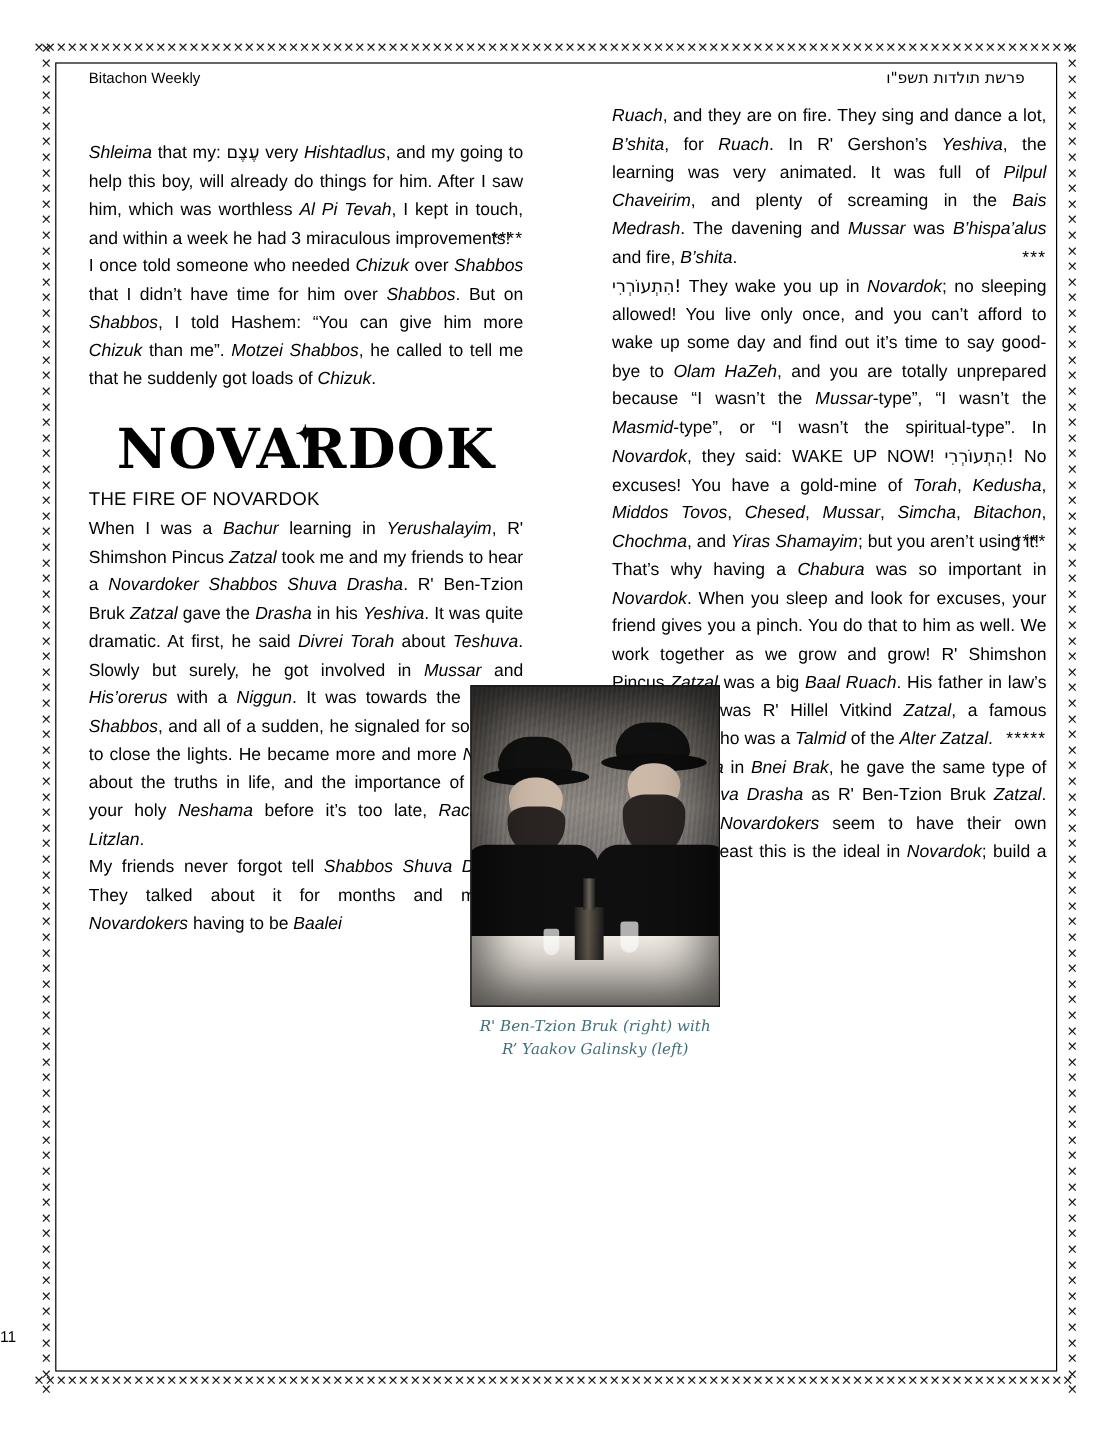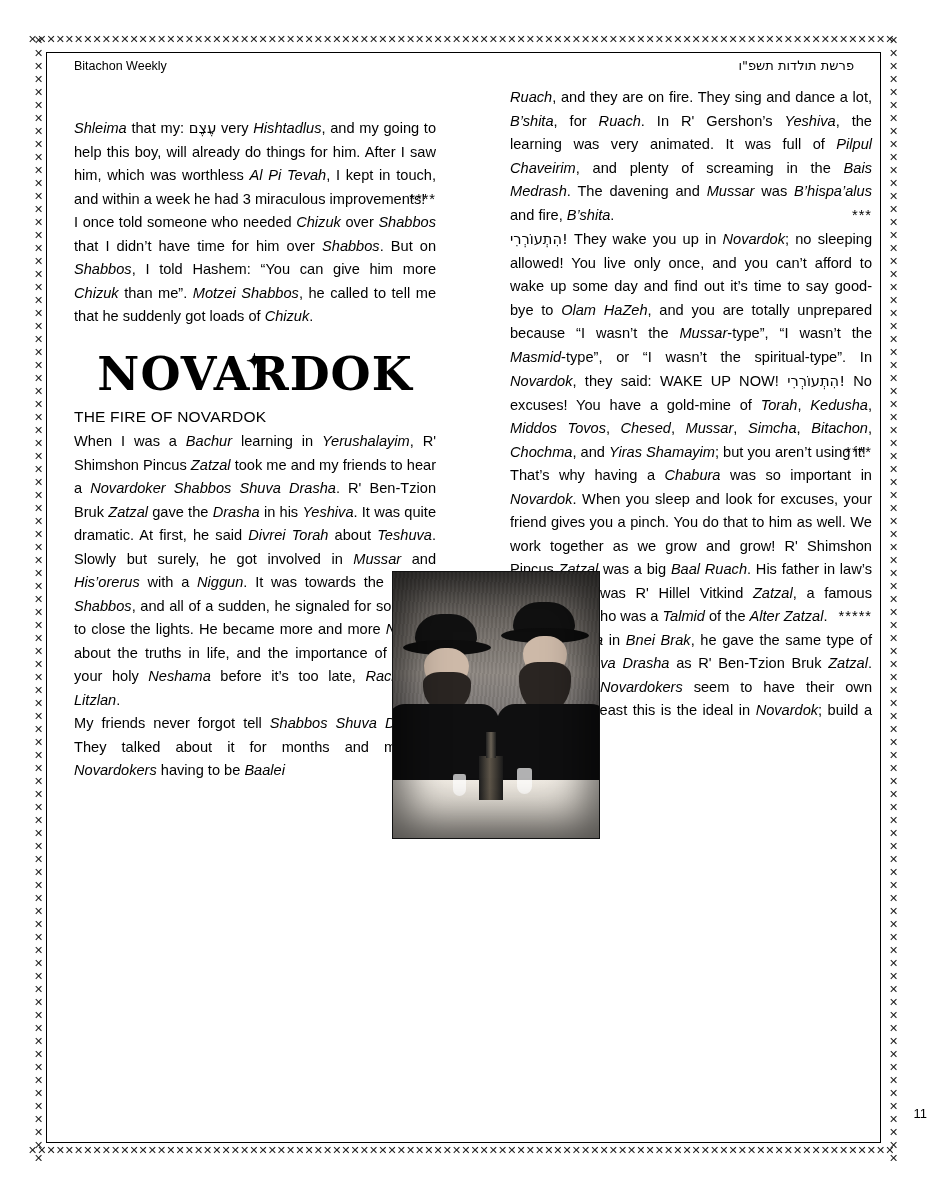--- a/index.html
+++ b/index.html
@@ -58,21 +58,21 @@
   }
 
   
   .header {
     position: absolute;
     left: 74px;
     top: 58px;
     width: 780px;
     display: flex;
     justify-content: space-between;
-    align-items: center;
+    align-items: flex-start;
     font-size: 12.5px;
   }
   .header-left { font-weight: 400; }
   .header-right {
     direction: rtl;
     font-family: "DejaVu Sans", sans-serif;
     font-size: 13px;
   }
 
   
@@ -221,21 +221,21 @@
     color: #3f6f7a;
     padding-top: 6px;
   }
 
   
   .page-number {
     position: absolute;
     left: 0;
     right: 0;
     top: 1106px;
-    text-align: right;
+    text-align: left;
     font-size: 13px;
   }
 </style>
 </head>
 <body>
 
 <div class="page">
 
   <div class="border-frame">
     <div class="border-edge border-top">✕✕✕✕✕✕✕✕✕✕✕✕✕✕✕✕✕✕✕✕✕✕✕✕✕✕✕✕✕✕✕✕✕✕✕✕✕✕✕✕✕✕✕✕✕✕✕✕✕✕✕✕✕✕✕✕✕✕✕✕✕✕✕✕✕✕✕✕✕✕✕✕✕✕✕✕✕✕✕✕✕✕✕✕✕✕✕✕✕✕✕✕✕✕</div>
@@ -302,18 +302,19 @@
         <div class="ph-beard" style="left:126px; top:90px; width:52px; height:52px;"></div>
         <div class="ph-coat" style="left:104px; top:132px; width:112px; height:92px;"></div>
 
         <div class="ph-table"></div>
         <div class="ph-bottle" style="left:86px; width:24px; height:44px;"></div>
         <div class="ph-bottle-neck" style="left:93px; bottom:80px; width:10px; height:26px;"></div>
         <div class="ph-glass" style="left:124px; bottom:44px; width:15px; height:26px;"></div>
         <div class="ph-glass" style="left:60px; bottom:42px; width:13px; height:22px;"></div>
         <div class="ph-vig"></div>
       </div>
+      <div class="caption">R' Ben-Tzion Bruk (right) with R’ Yaakov Galinsky (left)</div>
     </div>
 
   </div>
 
   <div class="page-number">11</div>
 </div>
 
 </body></html>

